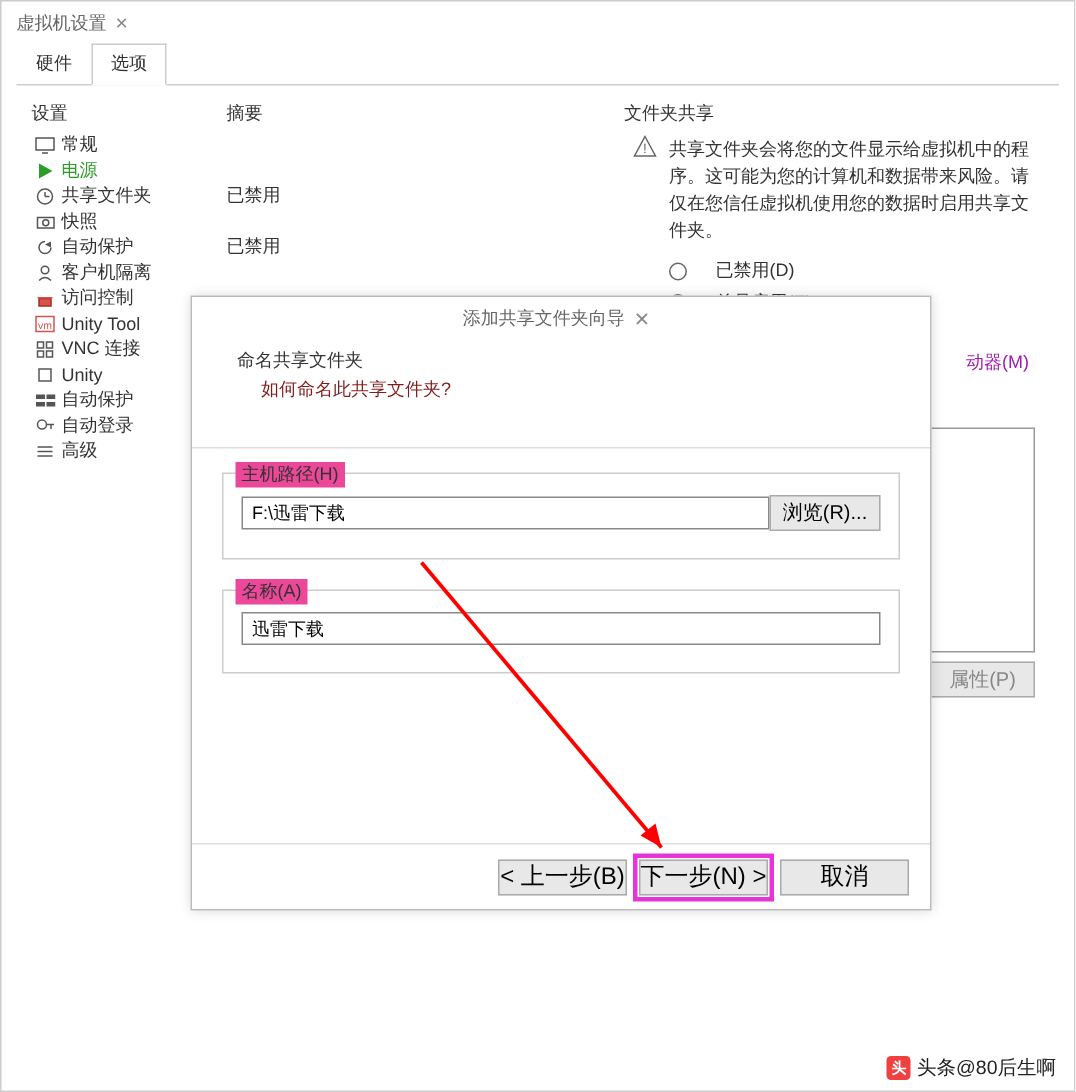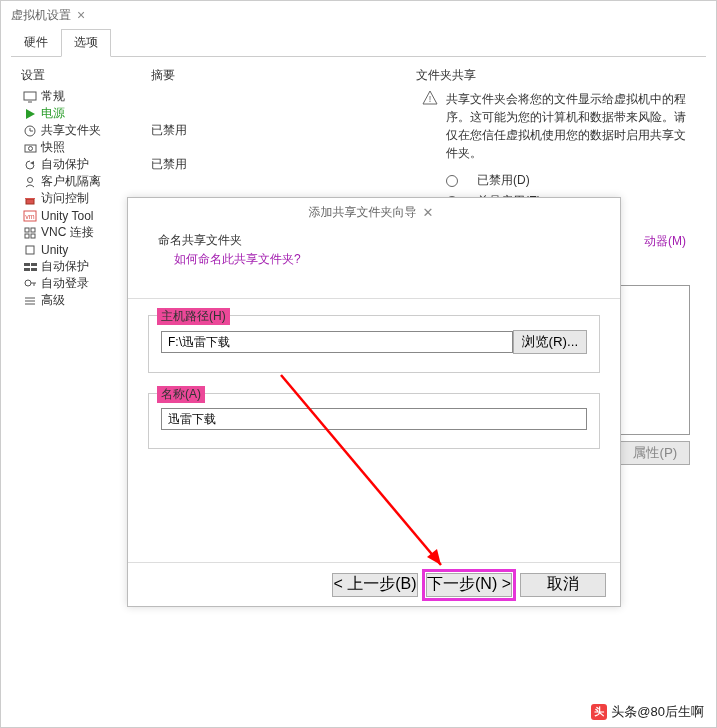--- a/index.html
+++ b/index.html
@@ -31,21 +31,21 @@
     .link-like { color: #a21caf; }
     .preview-box { width: 70px; height: 150px; border: 1px solid #999; position: absolute; right: 26px; top: 284px; }
     .prop-btn { position: absolute; right: 26px; top: 440px; width: 70px; height: 24px; border: 1px solid #aaa; background: #e8e8e8; color: #888; display: flex; align-items: center; justify-content: center; }
     
     
     .wizard { position: absolute; left: 126px; top: 196px; width: 494px; height: 410px; background: #fff; border: 1px solid #bbb; box-shadow: 0 0 8px rgba(0,0,0,0.15); }
     .wiz-title { height: 28px; display: flex; align-items: center; justify-content: center; padding: 0 8px; color: #666; }
     .wiz-close { font-size: 13px; color: #888; cursor: pointer; padding: 0 6px; }
     .wiz-head { padding: 6px 30px 30px 30px; border-bottom: 1px solid #ddd; }
     .wiz-head-title { font-weight: normal; margin-bottom: 2px; }
-    .wiz-head-sub { padding-left: 16px; color: #a21caf; }
+    .wiz-head-sub { padding-left: 16px; color: #7f1d1d; }
     .wiz-body { padding: 16px 20px; }
     .wiz-group { border: 1px solid #ccc; padding: 14px 12px 18px 12px; position: relative; margin-bottom: 20px; }
     .wiz-group-label { position: absolute; top: -8px; left: 8px; background: #ec4899; padding: 0 4px; }
     .wiz-row { display: flex; gap: 0; align-items: center; }
     .wiz-input { flex: 1; height: 22px; border: 1px solid #888; padding: 0 6px; font-size: 12px; font-family: inherit; }
     .wiz-browse { width: 74px; height: 24px; border: 1px solid #aaa; background: #e8e8e8; cursor: pointer; }
     .wiz-group2 { border: 1px solid #ccc; padding: 14px 12px 18px 12px; position: relative; }
     .wiz-footer { position: absolute; bottom: 0; left: 0; right: 0; height: 44px; border-top: 1px solid #ddd; display: flex; align-items: center; justify-content: flex-end; gap: 8px; padding-right: 14px; }
     .wiz-btn { width: 86px; height: 24px; border: 1px solid #aaa; background: #e8e8e8; cursor: pointer; font-size: 16px; font-family: inherit; }
     .wiz-btn.hl { outline: 3px solid #e535d8; outline-offset: 1px; }

